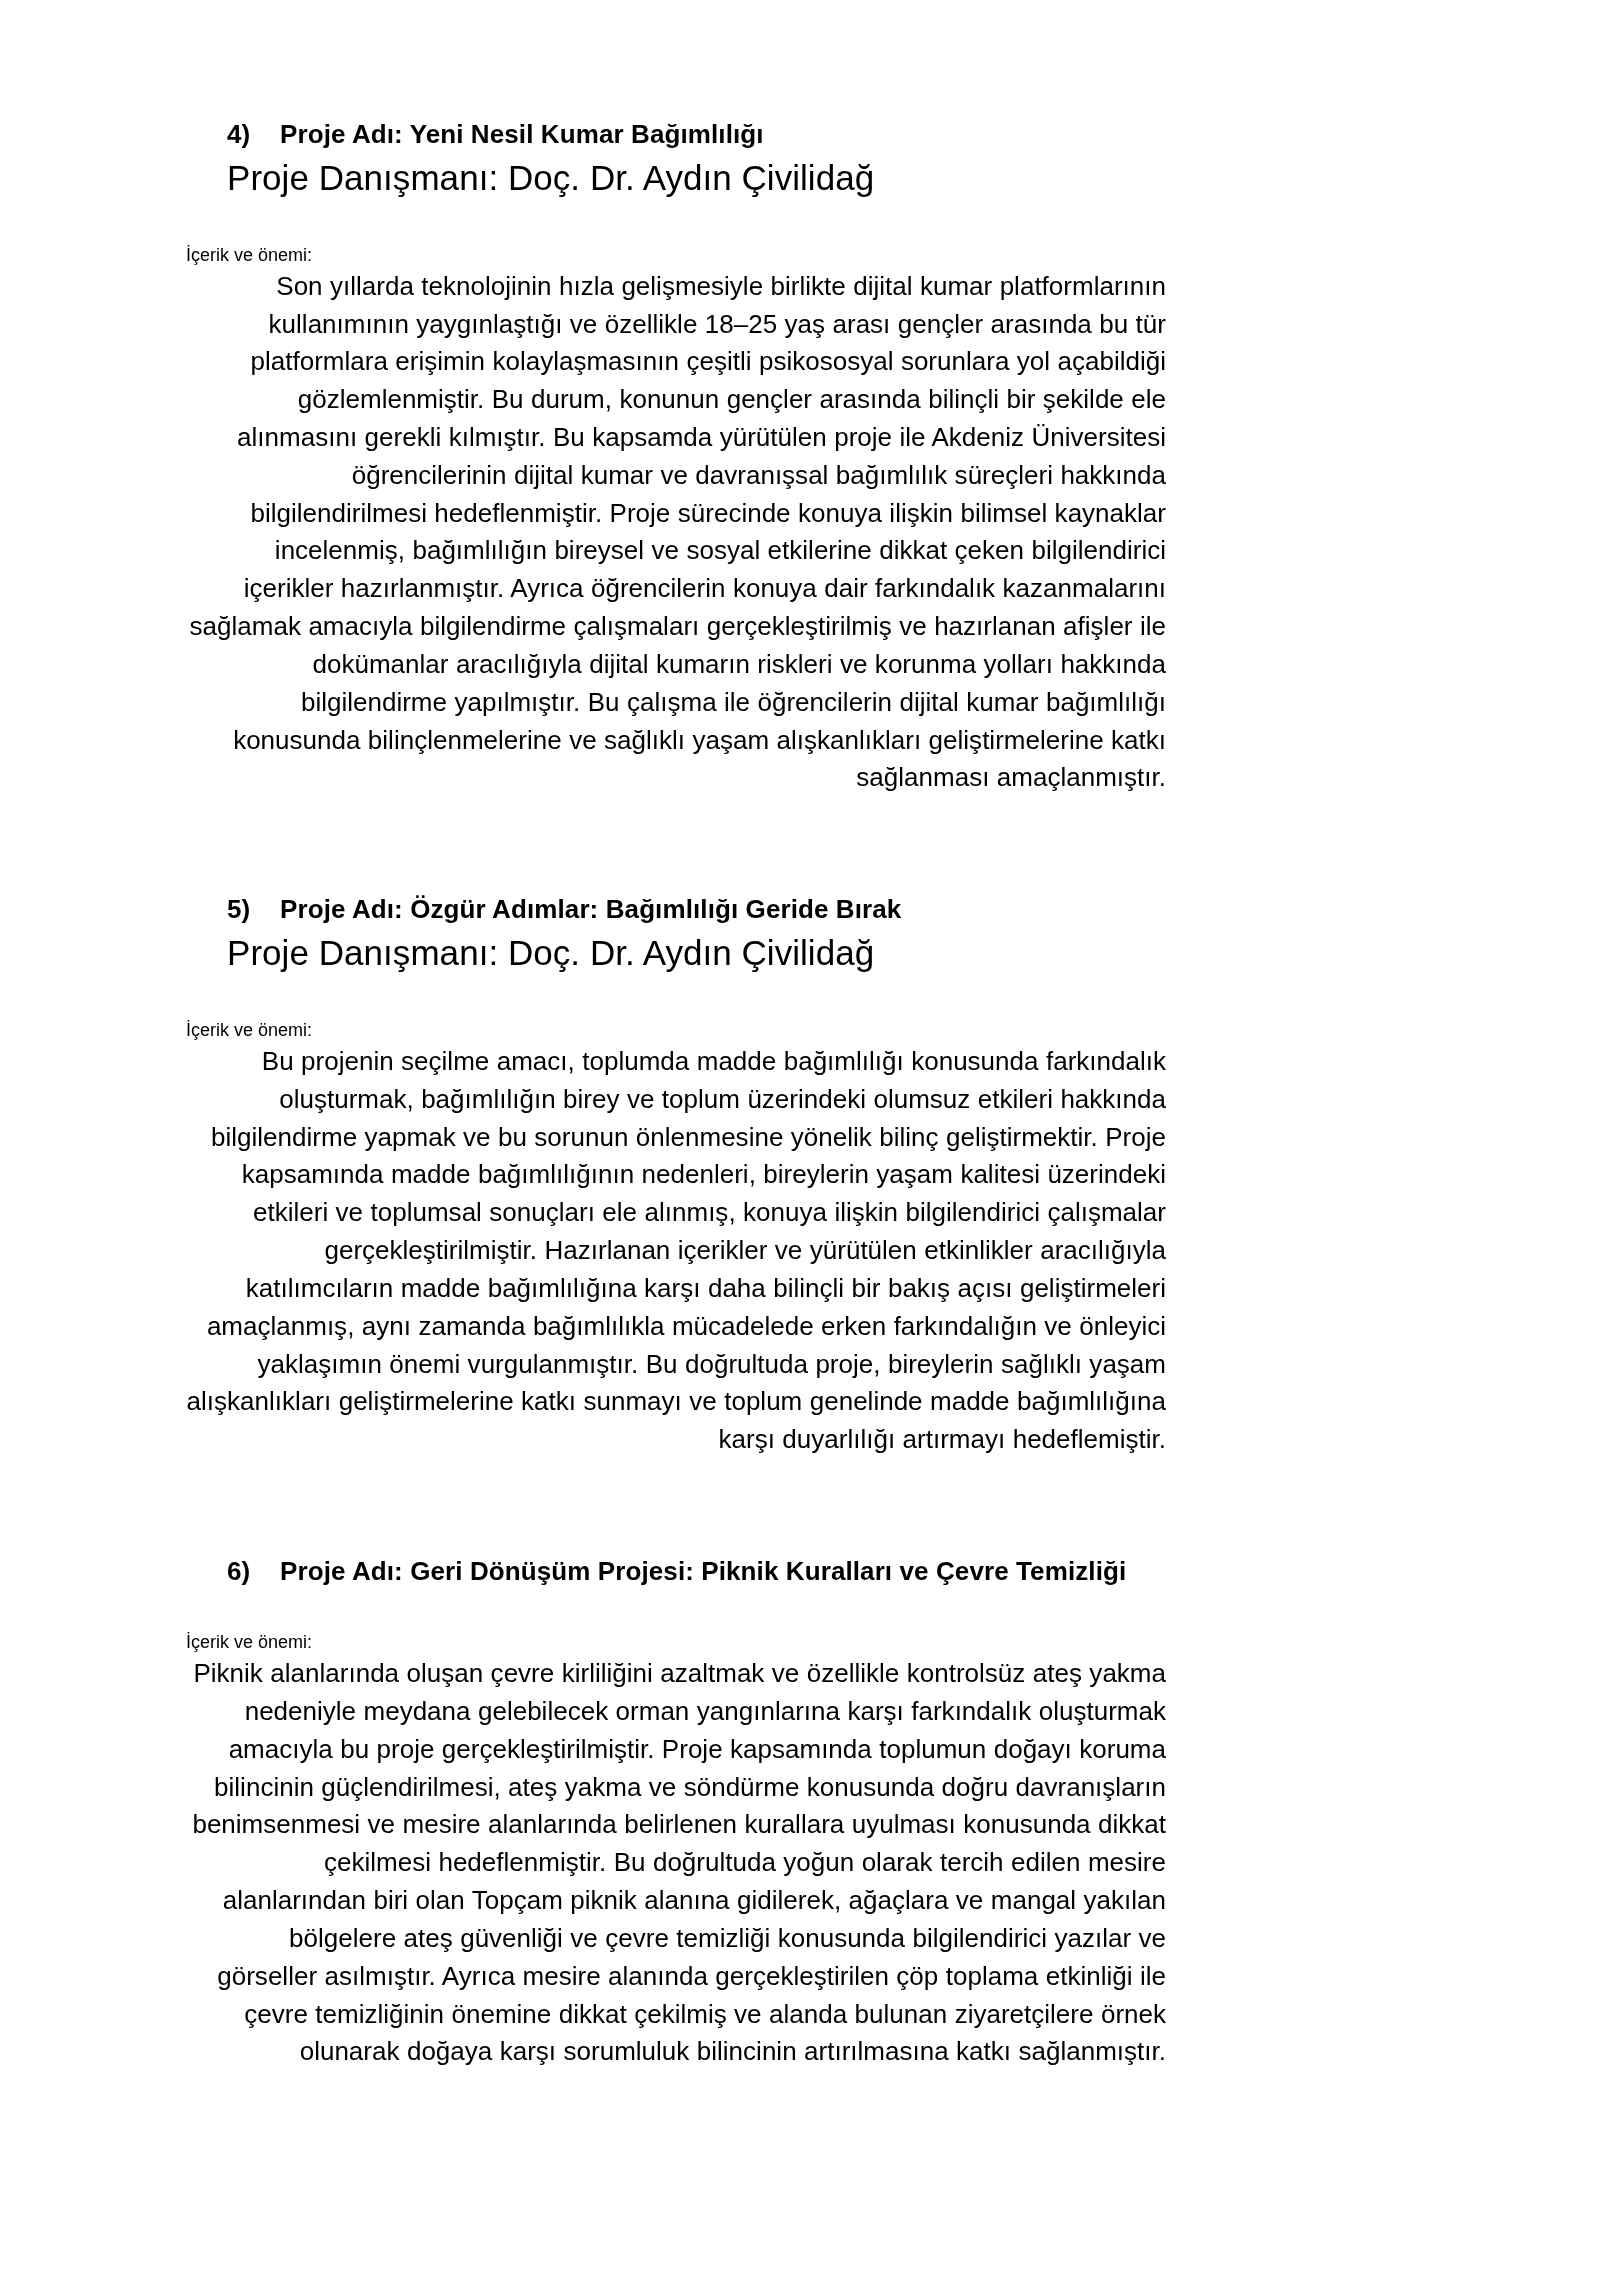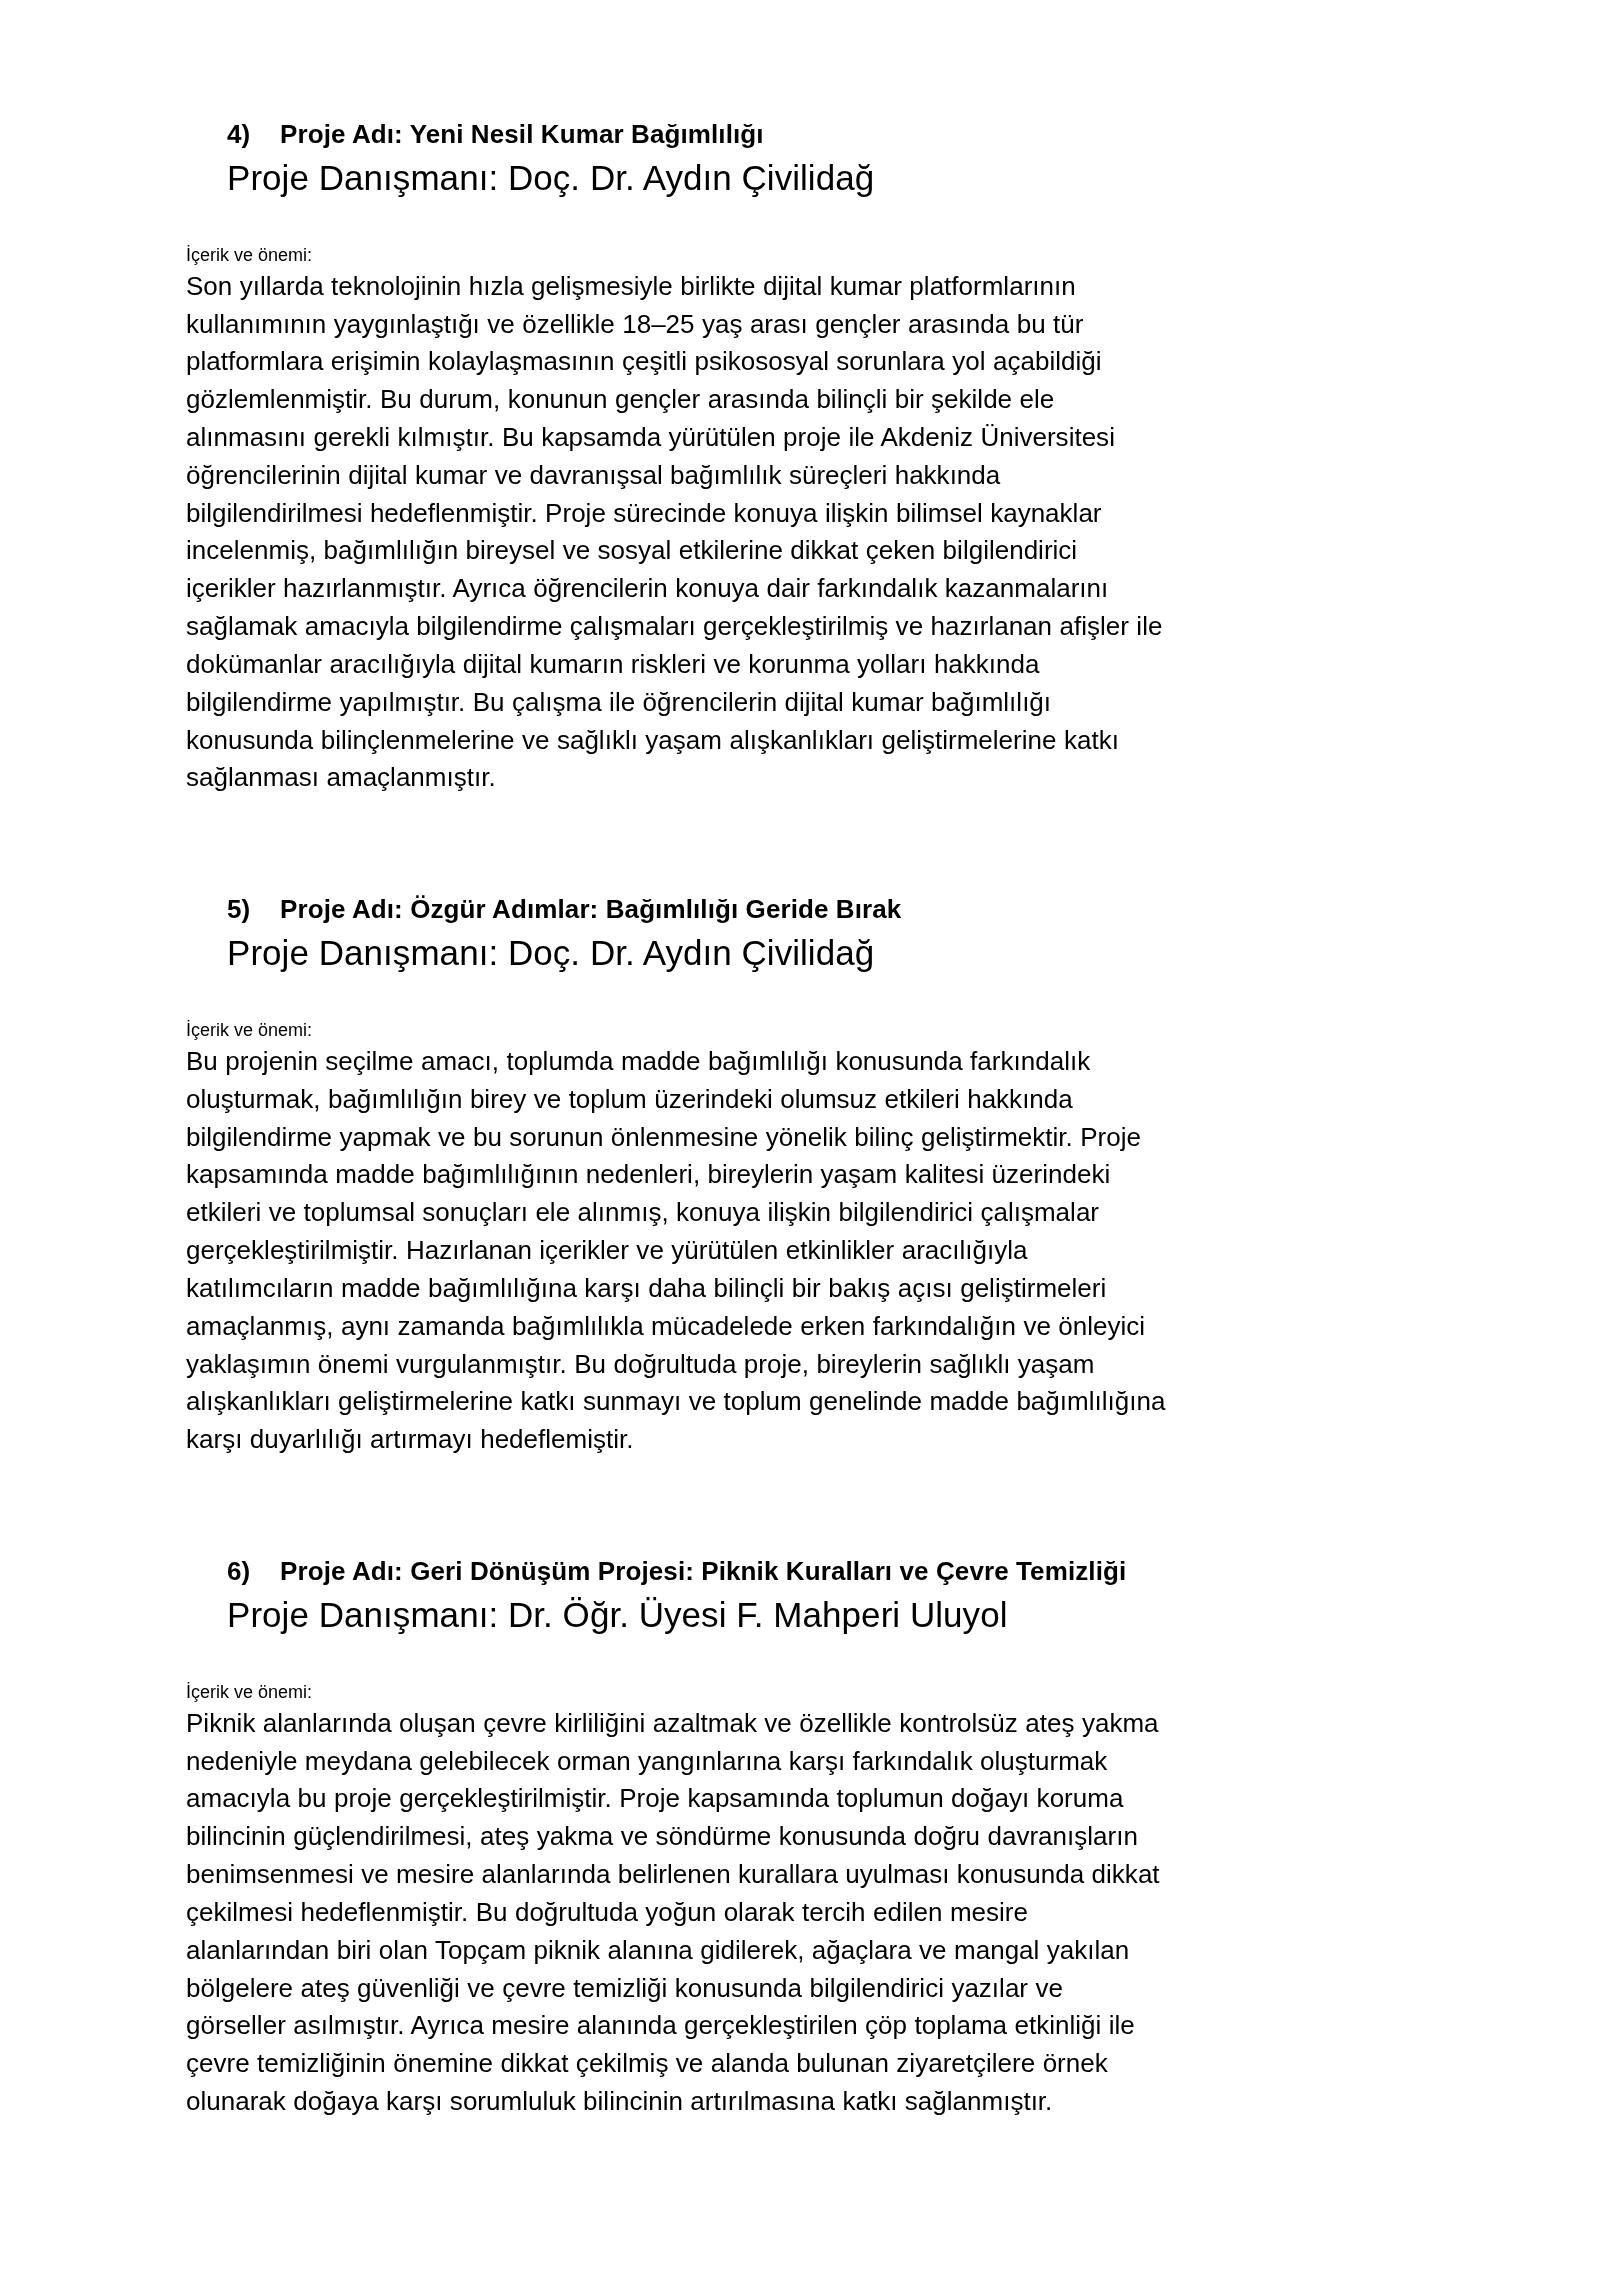--- a/index.html
+++ b/index.html
@@ -56,21 +56,21 @@
   }
   .content-label {
     font-size: 18px;
     line-height: 1.45;
     margin: 0;
   }
   .body-text {
     font-size: 26px;
     line-height: 1.455;
     margin: 0;
-    text-align: left;
+    text-align: right;
     letter-spacing: 0.01px;
     word-spacing: 0.2px;
   }
   .block-gap-large {
     height: 94px;
   }
 </style>
 </head>
 <body>
 
@@ -101,21 +101,20 @@
       <p class="body-text">Bu projenin seçilme amacı, toplumda madde bağımlılığı konusunda farkındalık oluşturmak, bağımlılığın birey ve toplum üzerindeki olumsuz etkileri hakkında bilgilendirme yapmak ve bu sorunun önlenmesine yönelik bilinç geliştirmektir. Proje kapsamında madde bağımlılığının nedenleri, bireylerin yaşam kalitesi üzerindeki etkileri ve toplumsal sonuçları ele alınmış, konuya ilişkin bilgilendirici çalışmalar gerçekleştirilmiştir. Hazırlanan içerikler ve yürütülen etkinlikler aracılığıyla katılımcıların madde bağımlılığına karşı daha bilinçli bir bakış açısı geliştirmeleri amaçlanmış, aynı zamanda bağımlılıkla mücadelede erken farkındalığın ve önleyici yaklaşımın önemi vurgulanmıştır. Bu doğrultuda proje, bireylerin sağlıklı yaşam alışkanlıkları geliştirmelerine katkı sunmayı ve toplum genelinde madde bağımlılığına karşı duyarlılığı artırmayı hedeflemiştir.</p>
     </div>
 
     <div class="block-gap-large"></div>
 
     <div class="project-block">
       <div class="project-heading">
         <span class="num">6)</span>
         <span class="title">Proje Adı: Geri Dönüşüm Projesi: Piknik Kuralları ve Çevre Temizliği</span>
       </div>
-      <div class="project-advisor">Proje Danışmanı: Dr. Öğr. Üyesi F. Mahperi Uluyol</div>
       <div class="section-gap"></div>
       <div class="content-label">İçerik ve önemi:</div>
       <p class="body-text">Piknik alanlarında oluşan çevre kirliliğini azaltmak ve özellikle kontrolsüz ateş yakma nedeniyle meydana gelebilecek orman yangınlarına karşı farkındalık oluşturmak amacıyla bu proje gerçekleştirilmiştir. Proje kapsamında toplumun doğayı koruma bilincinin güçlendirilmesi, ateş yakma ve söndürme konusunda doğru davranışların benimsenmesi ve mesire alanlarında belirlenen kurallara uyulması konusunda dikkat çekilmesi hedeflenmiştir. Bu doğrultuda yoğun olarak tercih edilen mesire alanlarından biri olan Topçam piknik alanına gidilerek, ağaçlara ve mangal yakılan bölgelere ateş güvenliği ve çevre temizliği konusunda bilgilendirici yazılar ve görseller asılmıştır. Ayrıca mesire alanında gerçekleştirilen çöp toplama etkinliği ile çevre temizliğinin önemine dikkat çekilmiş ve alanda bulunan ziyaretçilere örnek olunarak doğaya karşı sorumluluk bilincinin artırılmasına katkı sağlanmıştır.</p>
     </div>
 
   </div>
 </div>
 
 
 </body></html>

